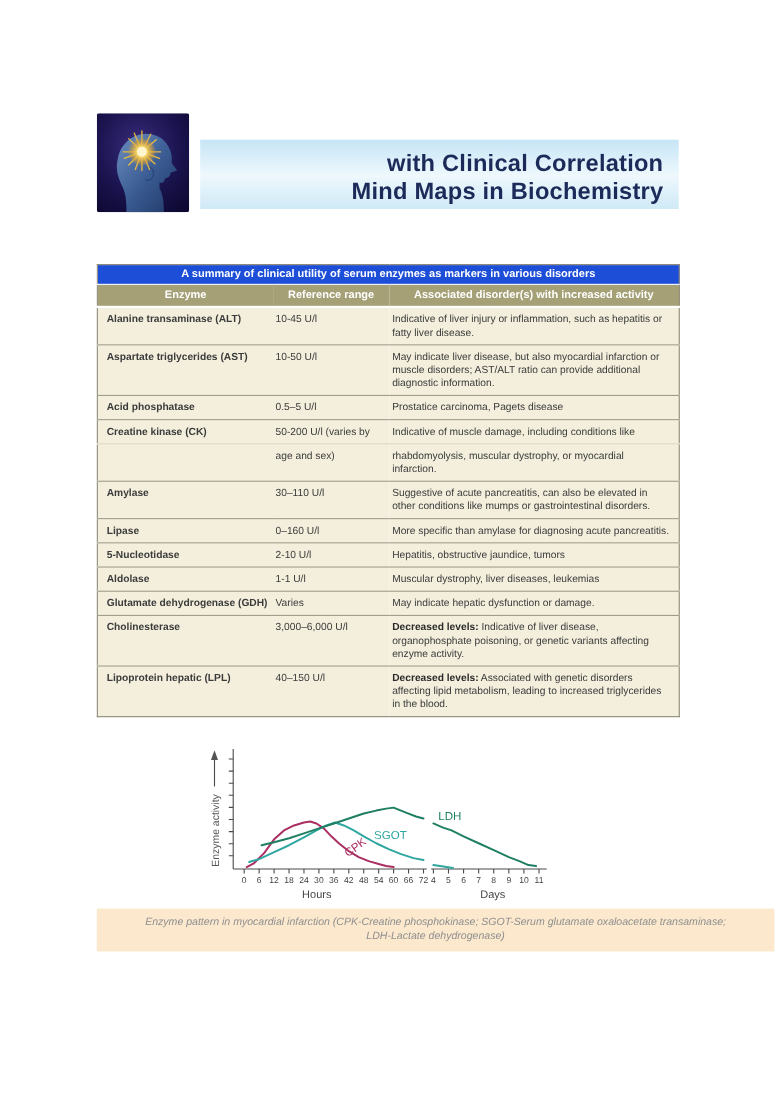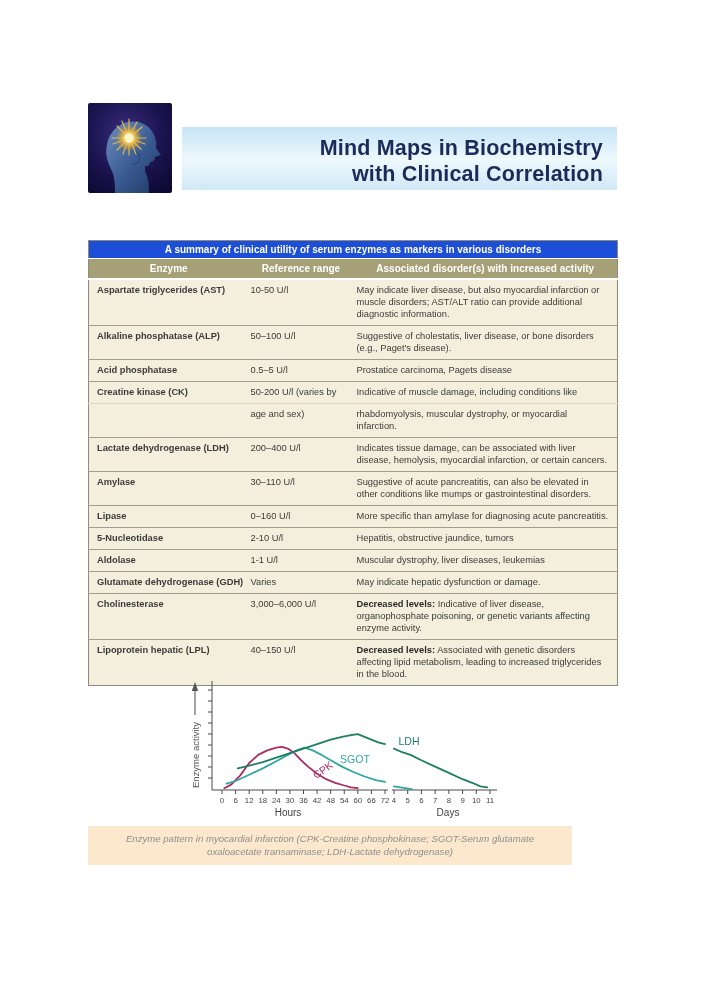--- a/index.html
+++ b/index.html
@@ -35,21 +35,21 @@
 
   
   .chart{position:absolute;left:185px;top:675px;width:360px;height:150px;}
   .ax{stroke:#4a4a4a;stroke-width:1;fill:none;}
   .tick{font-size:7.8px;fill:#444;text-anchor:middle;}
   .seclab{font-size:10px;fill:#444;text-anchor:middle;}
   .ylab{font-size:9.5px;fill:#555;}
   .serlab{font-size:10.5px;text-anchor:middle;}
 
   
-  .caption{position:absolute;left:88px;top:826px;width:484px;box-sizing:border-box;
+  .caption{position:absolute;left:88px;top:826px;width:616px;box-sizing:border-box;
            background:#fbe8cd;padding:6px 36px 7px 36px;text-align:center;
            font-style:italic;font-size:9.6px;line-height:13px;color:#8f8f8f;}
 </style>
 </head>
 <body>
 
 <div class="logo">
   <svg width="84" height="90" viewBox="0 0 84 90">
     <defs>
       <radialGradient id="bgG" cx="45%" cy="35%" r="80%">
@@ -89,70 +89,65 @@
         <line x1="41" y1="35" x2="57" y2="41"></line>
       <line x1="41" y1="35" x2="35" y2="51"></line>
         <line x1="41" y1="35" x2="48" y2="51"></line>
     </g>
     <circle cx="41" cy="35" r="13" fill="url(#burstG)"></circle>
     <circle cx="41" cy="35" r="4.5" fill="#fff6cf"></circle>
   </svg>
 </div>
 
 <div class="banner">
+  <div class="banner-line">with Clinical Correlation</div>
   <div class="banner-line">Mind Maps in Biochemistry</div>
-  <div class="banner-line">with Clinical Correlation</div>
 </div>
 
 <table class="enzyme-table">
   <colgroup>
       <col style="width:160px">
       <col style="width:105px">
       <col style="width:264px">
     </colgroup>
   <thead>
     <tr>
       <th colspan="3" class="t-title">A summary of clinical utility of serum enzymes as markers in various disorders</th>
     </tr>
     <tr class="t-head">
       <th>Enzyme</th>
       <th>Reference range</th>
       <th>Associated disorder(s) with increased activity</th>
     </tr>
   </thead>
   <tbody id="table-body">
       <tr>
+        <td class="c-enz">Alanine transaminase (ALT)</td>
+        <td class="c-rng">10-45 U/l</td>
+        <td class="c-dsc"><span>Indicative of liver injury or inflammation, such as hepatitis or fatty liver disease.</span></td>
+      </tr>
+      <tr>
         <td class="c-enz">Aspartate triglycerides (AST)</td>
         <td class="c-rng">10-50 U/l</td>
         <td class="c-dsc"><span>May indicate liver disease, but also myocardial infarction or muscle disorders; AST/ALT ratio can provide additional diagnostic information.</span></td>
-      </tr>
-      <tr>
-        <td class="c-enz">Alkaline phosphatase (ALP)</td>
-        <td class="c-rng">50–100 U/l</td>
-        <td class="c-dsc"><span>Suggestive of cholestatis, liver disease, or bone disorders (e.g., Paget's disease).</span></td>
       </tr>
       <tr>
         <td class="c-enz">Acid phosphatase</td>
         <td class="c-rng">0.5–5 U/l</td>
         <td class="c-dsc"><span>Prostatice carcinoma, Pagets disease</span></td>
       </tr>
       <tr>
         <td class="c-enz">Creatine kinase (CK)</td>
         <td class="c-rng">50-200 U/l (varies by</td>
         <td class="c-dsc"><span>Indicative of muscle damage, including conditions like</span></td>
       </tr>
       <tr class="cont">
         <td class="c-enz"></td>
         <td class="c-rng">age and sex)</td>
         <td class="c-dsc"><span>rhabdomyolysis, muscular dystrophy, or myocardial infarction.</span></td>
-      </tr>
-      <tr>
-        <td class="c-enz">Lactate dehydrogenase (LDH)</td>
-        <td class="c-rng">200–400 U/l</td>
-        <td class="c-dsc"><span>Indicates tissue damage, can be associated with liver disease, hemolysis, myocardial infarction, or certain cancers.</span></td>
       </tr>
       <tr>
         <td class="c-enz">Amylase</td>
         <td class="c-rng">30–110 U/l</td>
         <td class="c-dsc"><span>Suggestive of acute pancreatitis, can also be elevated in other conditions like mumps or gastrointestinal disorders.</span></td>
       </tr>
       <tr>
         <td class="c-enz">Lipase</td>
         <td class="c-rng">0–160 U/l</td>
         <td class="c-dsc"><span>More specific than amylase for diagnosing acute pancreatitis.</span></td>

